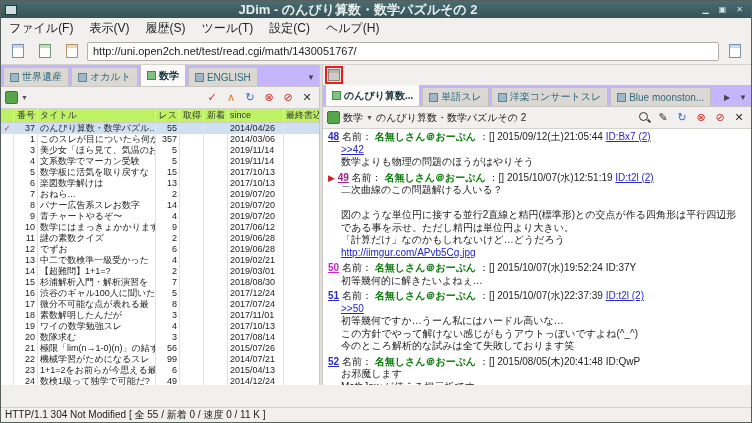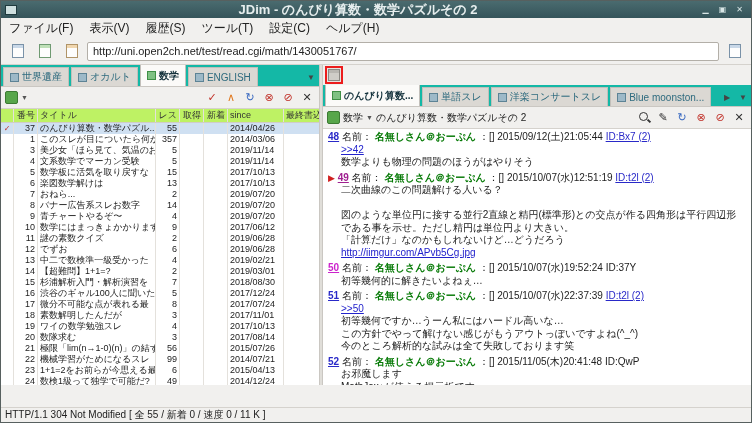--- a/index.html
+++ b/index.html
@@ -20,21 +20,21 @@
 .page-ico{width:12px;height:14px;background:#fdfdfd;border:1px solid #7a92a8;box-shadow:inset 0 3px 0 #c9d8e8;}
 .page-ico.green{box-shadow:inset 0 3px 0 #bfe0b8;border-color:#6f9a72;}
 .page-ico.orange{box-shadow:inset 0 3px 0 #f0d6ae;border-color:#b09468;}
 .url-input{flex:1;height:19px;border:1px solid #b3afa8;border-radius:2px;background:#fff;font-size:11px;padding:0 5px;color:#222;font-family:inherit;}
 
 .main{flex:1;display:flex;min-height:0;}
 .board-panel{width:318px;flex:0 0 auto;display:flex;flex-direction:column;min-height:0;background:#fff;}
 .splitter{width:4px;background:#e0ded9;border-left:1px solid #cac7c2;border-right:1px solid #cac7c2;flex:0 0 auto;}
 .thread-panel{flex:1;display:flex;flex-direction:column;min-width:0;min-height:0;background:#fff;}
 
-.tabbar{height:22px;background:#14b8a6;display:flex;align-items:flex-end;flex:0 0 auto;border-bottom:1px solid #cac7c2;overflow:hidden;}
+.tabbar{height:22px;background:#c4b5fd;display:flex;align-items:flex-end;flex:0 0 auto;border-bottom:1px solid #cac7c2;overflow:hidden;}
 .tab{height:19px;display:flex;align-items:center;gap:3px;padding:0 6px;font-size:10px;color:#2d6a7e;background:#dbd8d3;border:1px solid #c2bfba;border-bottom:none;margin-left:2px;white-space:nowrap;overflow:hidden;max-width:120px;}
 .tab.active{background:#fbfaf8;font-weight:bold;color:#14323c;height:22px;}
 .tab-ico{width:9px;height:9px;background:#9db9c8;border:1px solid #5d8395;flex:0 0 auto;}
 .tab.active .tab-ico{background:#7fc183;border-color:#3f8f46;}
 .tabbar-spacer{flex:1;}
 .tabbar-btn{width:16px;height:18px;font-size:8px;color:#444;display:flex;align-items:center;justify-content:center;flex:0 0 auto;}
 
 .panel-toolbar{height:22px;background:#f1f0ee;border-bottom:1px solid #d5d2cd;display:flex;align-items:center;padding:0 4px;gap:3px;flex:0 0 auto;font-size:10px;color:#222;}
 .green-ico{width:13px;height:13px;background:#57a64a;border:1px solid #3c7a33;border-radius:2px;flex:0 0 auto;}
 .mini-ico{width:16px;height:16px;display:flex;align-items:center;justify-content:center;font-size:11px;flex:0 0 auto;}
@@ -542,21 +542,21 @@
               <div class="p-line">今のところ解析的な試みは全て失敗しております笑</div>
             </div>
   </div>
           <div class="post">
     <div class="post-header">
       <span class="p-marker"></span>
       <span class="p-num" style="color: rgb(41, 41, 200);">52</span>
       <span class="p-label"> 名前：</span>
       <span class="p-name">名無しさん＠おーぷん</span>
       <span class="p-mail">：[]</span>
-      <span class="p-date"> 2015/11/05(木)20:41:48 </span>
+      <span class="p-date"> 2015/08/05(木)20:41:48 </span>
       <span class="p-id">ID:QwP</span>
     </div>
     <div class="p-body">
               <div class="p-line">お邪魔します</div>
               <div class="p-line">MathJax↓が使える掲示板です</div>
               <div class="p-line link">http://super2ch.net/test/read.cgi/kqbbzoaw/1433638132/</div>
             </div>
   </div>
         </div>
     </div>

